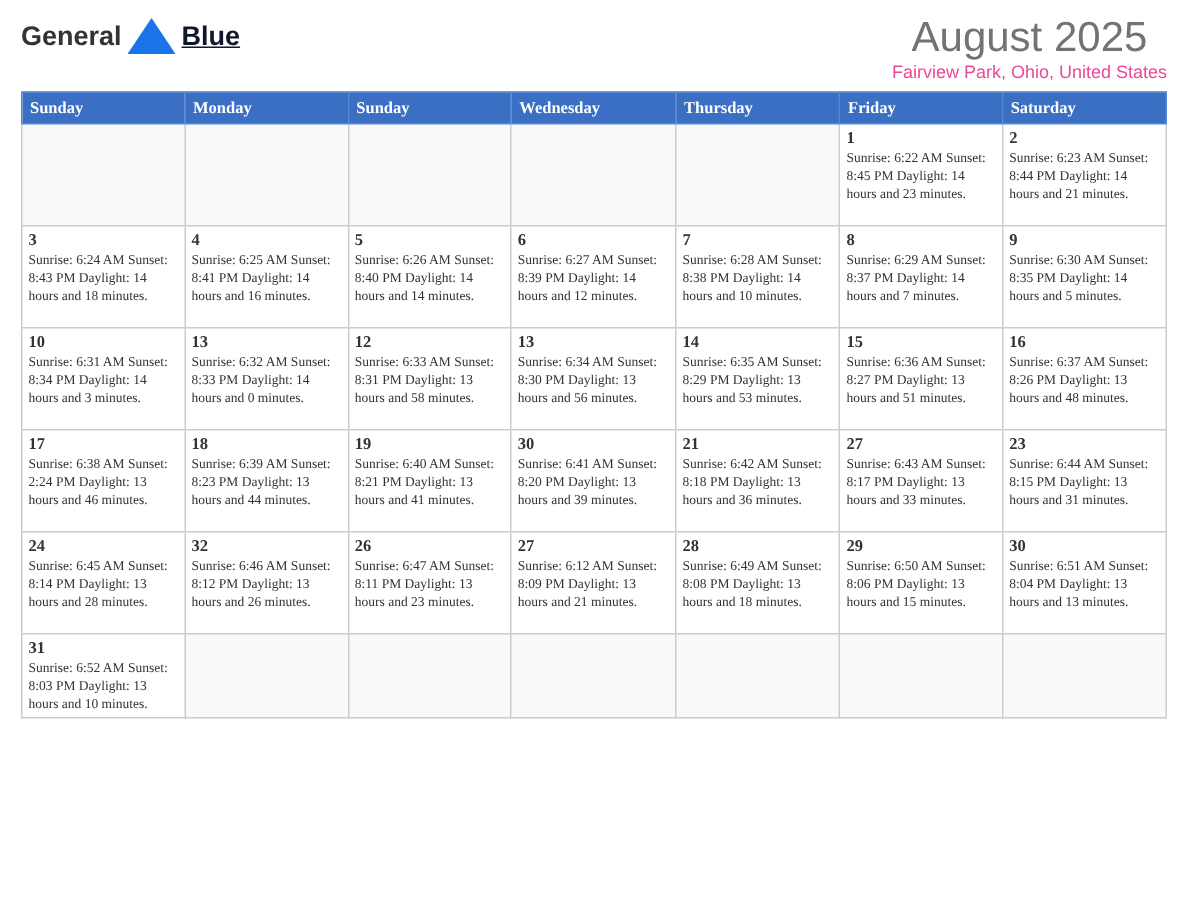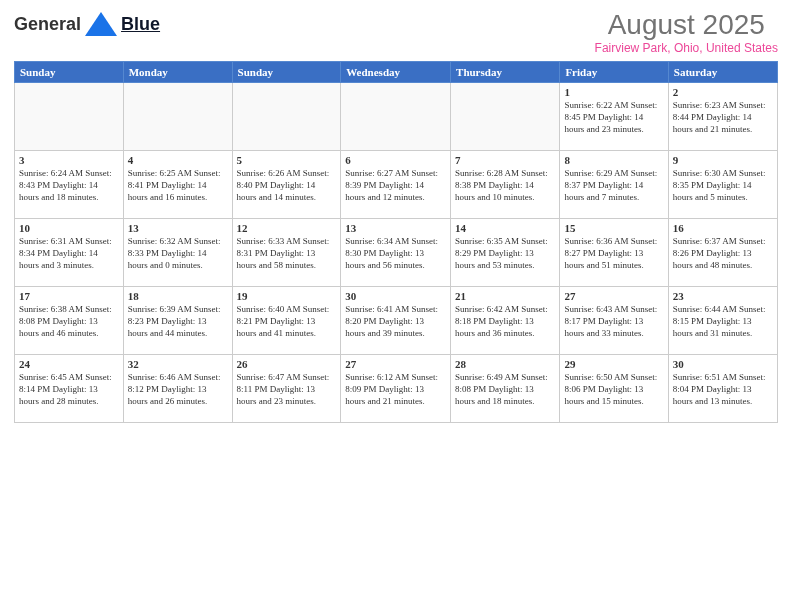--- a/index.html
+++ b/index.html
@@ -231,21 +231,21 @@
             <span class="day-num">16</span>
             <div class="day-info">Sunrise: 6:37 AM
 Sunset: 8:26 PM
 Daylight: 13 hours and 48 minutes.</div>
           </td>
         </tr>
         <tr>
           <td>
             <span class="day-num">17</span>
             <div class="day-info">Sunrise: 6:38 AM
-Sunset: 8:08 PM
+Sunset: 2:24 PM
 Daylight: 13 hours and 46 minutes.</div>
           </td>
           <td>
             <span class="day-num">18</span>
             <div class="day-info">Sunrise: 6:39 AM
 Sunset: 8:23 PM
 Daylight: 13 hours and 44 minutes.</div>
           </td>
           <td>
             <span class="day-num">19</span>
@@ -314,16 +314,30 @@
             <div class="day-info">Sunrise: 6:50 AM
 Sunset: 8:06 PM
 Daylight: 13 hours and 15 minutes.</div>
           </td>
           <td>
             <span class="day-num">30</span>
             <div class="day-info">Sunrise: 6:51 AM
 Sunset: 8:04 PM
 Daylight: 13 hours and 13 minutes.</div>
           </td>
+        </tr>
+        <tr class="last-row">
+          <td>
+            <span class="day-num">31</span>
+            <div class="day-info">Sunrise: 6:52 AM
+Sunset: 8:03 PM
+Daylight: 13 hours and 10 minutes.</div>
+          </td>
+          <td class="empty"></td>
+          <td class="empty"></td>
+          <td class="empty"></td>
+          <td class="empty"></td>
+          <td class="empty"></td>
+          <td class="empty"></td>
         </tr>
       </tbody>
   </table>
 </div>
 
 </body></html>

